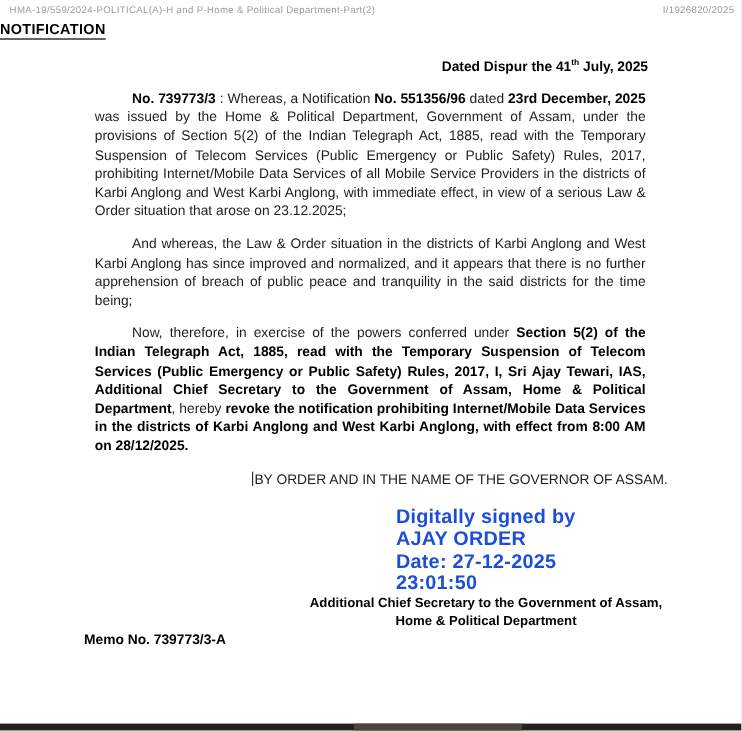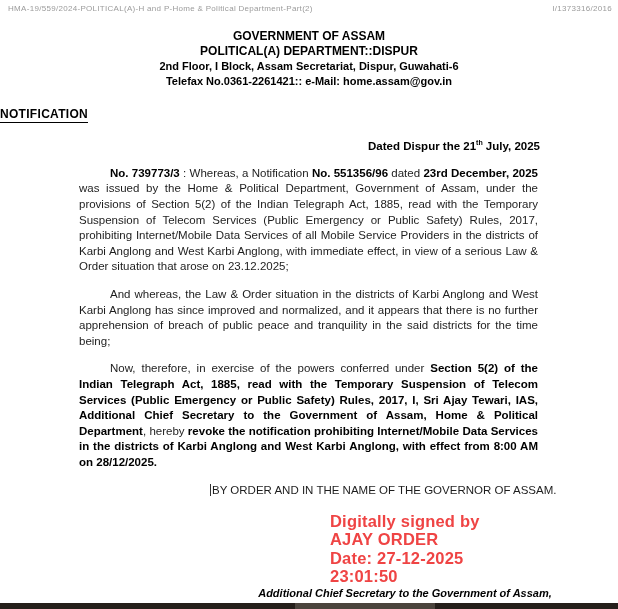--- a/index.html
+++ b/index.html
@@ -54,82 +54,77 @@
     margin:1px 0 14px 210px;
     font-size:11.5px;line-height:15px;
     white-space:nowrap;
   }
   .cursor-bar{
     display:inline-block;width:1px;height:12px;
     background:#333;vertical-align:-2px;margin-right:1px;
   }
   .signature-block{
     margin:2px 0 0 330px;
-    font-size:16.5px;font-weight:bold;color:#ef4444;
+    font-size:16.5px;font-weight:bold;color:#1d4ed8;
     line-height:18.5px;letter-spacing:.2px;
   }
   .signatory-block{
     margin-left:245px;width:320px;
     text-align:center;font-weight:bold;color:#000;
   }
   .signatory-block .paren{font-size:10.5px;line-height:15px;}
-  .signatory-block .desig{font-size:11px;line-height:15px;font-style:italic;}
+  .signatory-block .desig{font-size:11px;line-height:15px;}
   .memo-line{
     margin:1px 0 0 70px;
     font-size:11.5px;font-weight:bold;color:#000;line-height:14px;
   }
   .bottom-bar{
     position:absolute;bottom:0;left:0;right:0;height:6px;
     background:#251f1b;
   }
   .bottom-bar .lighter-seg{
     position:absolute;left:295px;width:140px;top:0;bottom:0;
     background:#4b443d;
   }
 </style>
 </head>
 <body>
 
 <div class="page">
 
   <div class="meta-row">
     <span>HMA-19/559/2024-POLITICAL(A)-H and P-Home &amp; Political Department-Part(2)</span>
-    <span>I/1373316/2016</span>
+    <span>I/1926820/2025</span>
   </div>
 
-  <div class="letterhead">
-    <div class="h1">GOVERNMENT OF ASSAM</div>
-    <div class="h1">POLITICAL(A) DEPARTMENT::DISPUR</div>
-    <div class="h2">2nd Floor, I Block, Assam Secretariat, Dispur, Guwahati-6</div>
-    <div class="h2">Telefax No.0361-2261421:: e-Mail: home.assam@gov.in</div>
-  </div>
 
   <div class="notif-wrap">
     <span class="notif-title">NOTIFICATION</span>
   </div>
 
-  <div class="date-line"><span>Dated Dispur the 21</span><sup>th</sup><span> July, 2025</span></div>
+  <div class="date-line"><span>Dated Dispur the 41</span><sup>th</sup><span> July, 2025</span></div>
 
   <div class="body-block">
     <p><b>No. 739773/3</b><span> : Whereas, a Notification </span><b>No. 551356/96</b><span> dated </span><b>23rd December, 2025</b><span> was issued by the Home &amp; Political Department, Government of Assam, under the provisions of Section 5(2) of the Indian Telegraph Act, 1885, read with the Temporary Suspension of Telecom Services (Public Emergency or Public Safety) Rules, 2017, prohibiting Internet/Mobile Data Services of all Mobile Service Providers in the districts of Karbi Anglong and West Karbi Anglong, with immediate effect, in view of a serious Law &amp; Order situation that arose on 23.12.2025;</span></p>
     <p><span>And whereas, the Law &amp; Order situation in the districts of Karbi Anglong and West Karbi Anglong has since improved and normalized, and it appears that there is no further apprehension of breach of public peace and tranquility in the said districts for the time being;</span></p>
     <p><span>Now, therefore, in exercise of the powers conferred under </span><b>Section 5(2) of the Indian Telegraph Act, 1885, read with the Temporary Suspension of Telecom Services (Public Emergency or Public Safety) Rules, 2017, I, Sri Ajay Tewari, IAS, Additional Chief Secretary to the Government of Assam, Home &amp; Political Department</b><span>, hereby </span><b>revoke the notification prohibiting Internet/Mobile Data Services in the districts of Karbi Anglong and West Karbi Anglong, with effect from 8:00 AM on 28/12/2025.</b></p>
   </div>
 
   <div class="order-line"><span class="cursor-bar"></span><span>BY ORDER AND IN THE NAME OF THE GOVERNOR OF ASSAM.</span></div>
 
   <div class="signature-block">
     <div>Digitally signed by</div>
     <div>AJAY ORDER</div>
     <div>Date: 27-12-2025</div>
     <div>23:01:50</div>
   </div>
 
   <div class="signatory-block">
     <div class="desig">Additional Chief Secretary to the Government of Assam,</div>
+    <div class="desig">Home &amp; Political Department</div>
   </div>
 
   <div class="memo-line">Memo No. 739773/3-A</div>
 
   <div class="bottom-bar">
     <div class="lighter-seg"></div>
   </div>
 
 </div>
 

